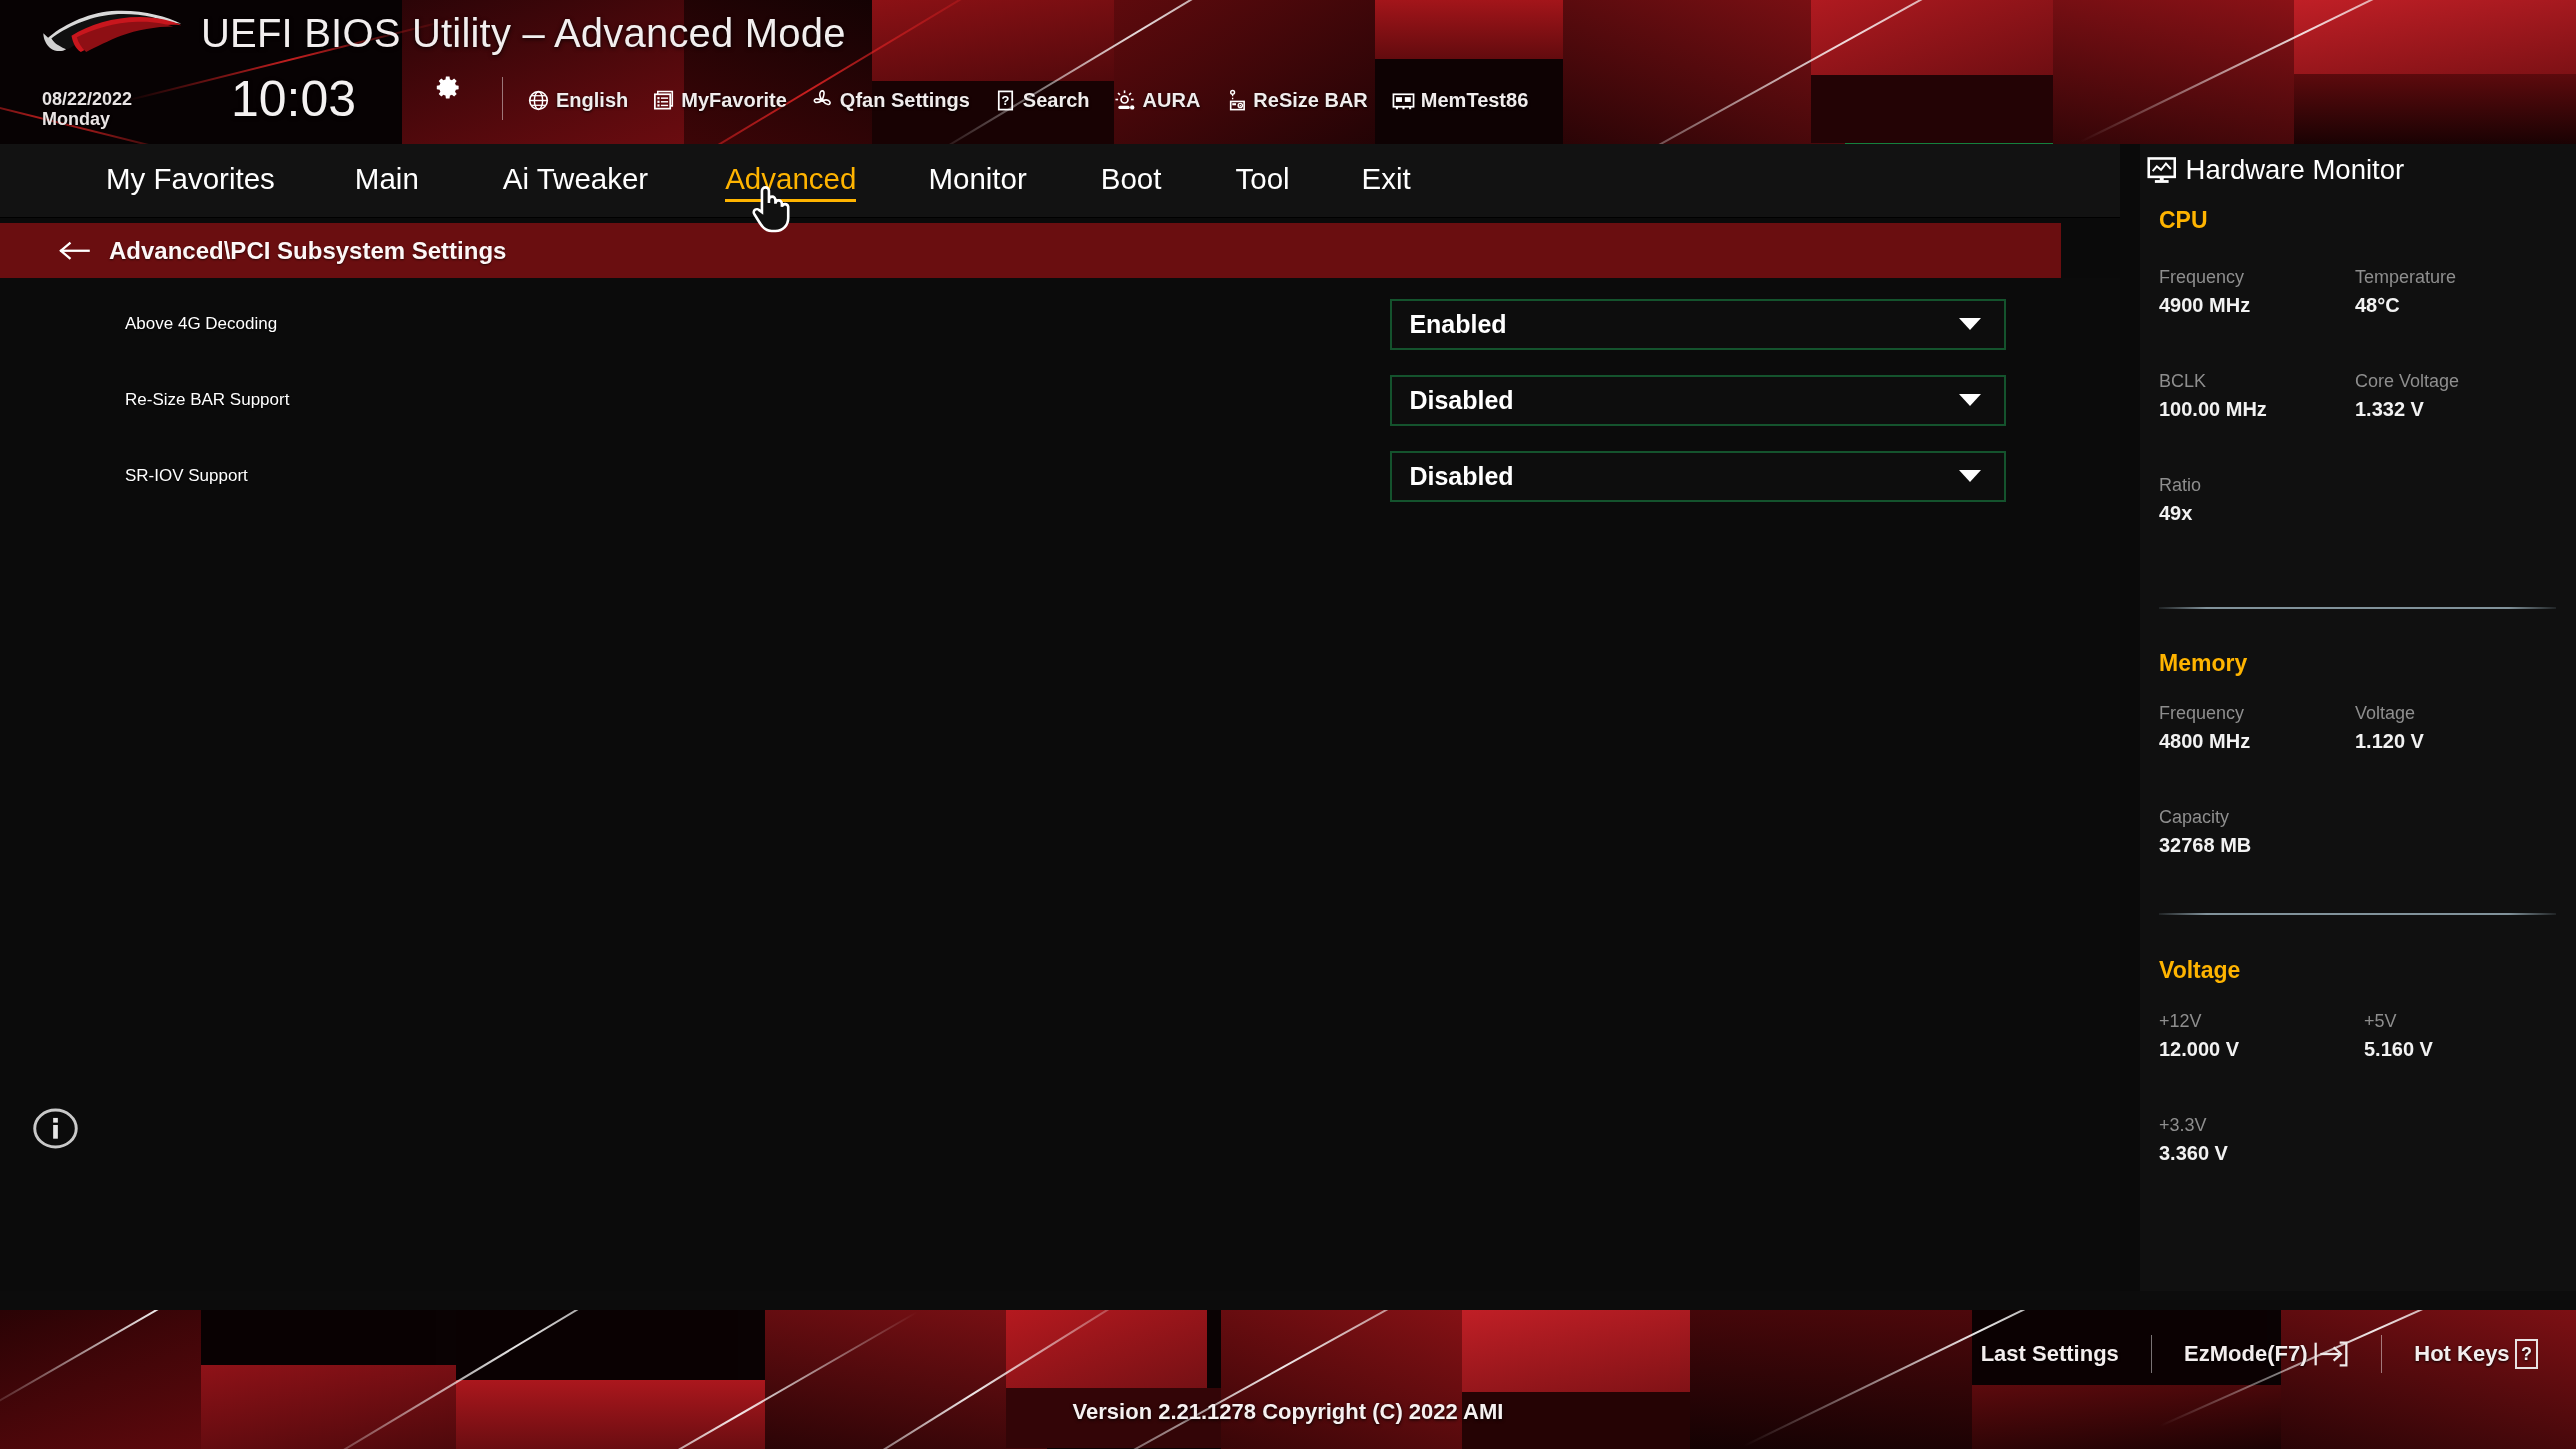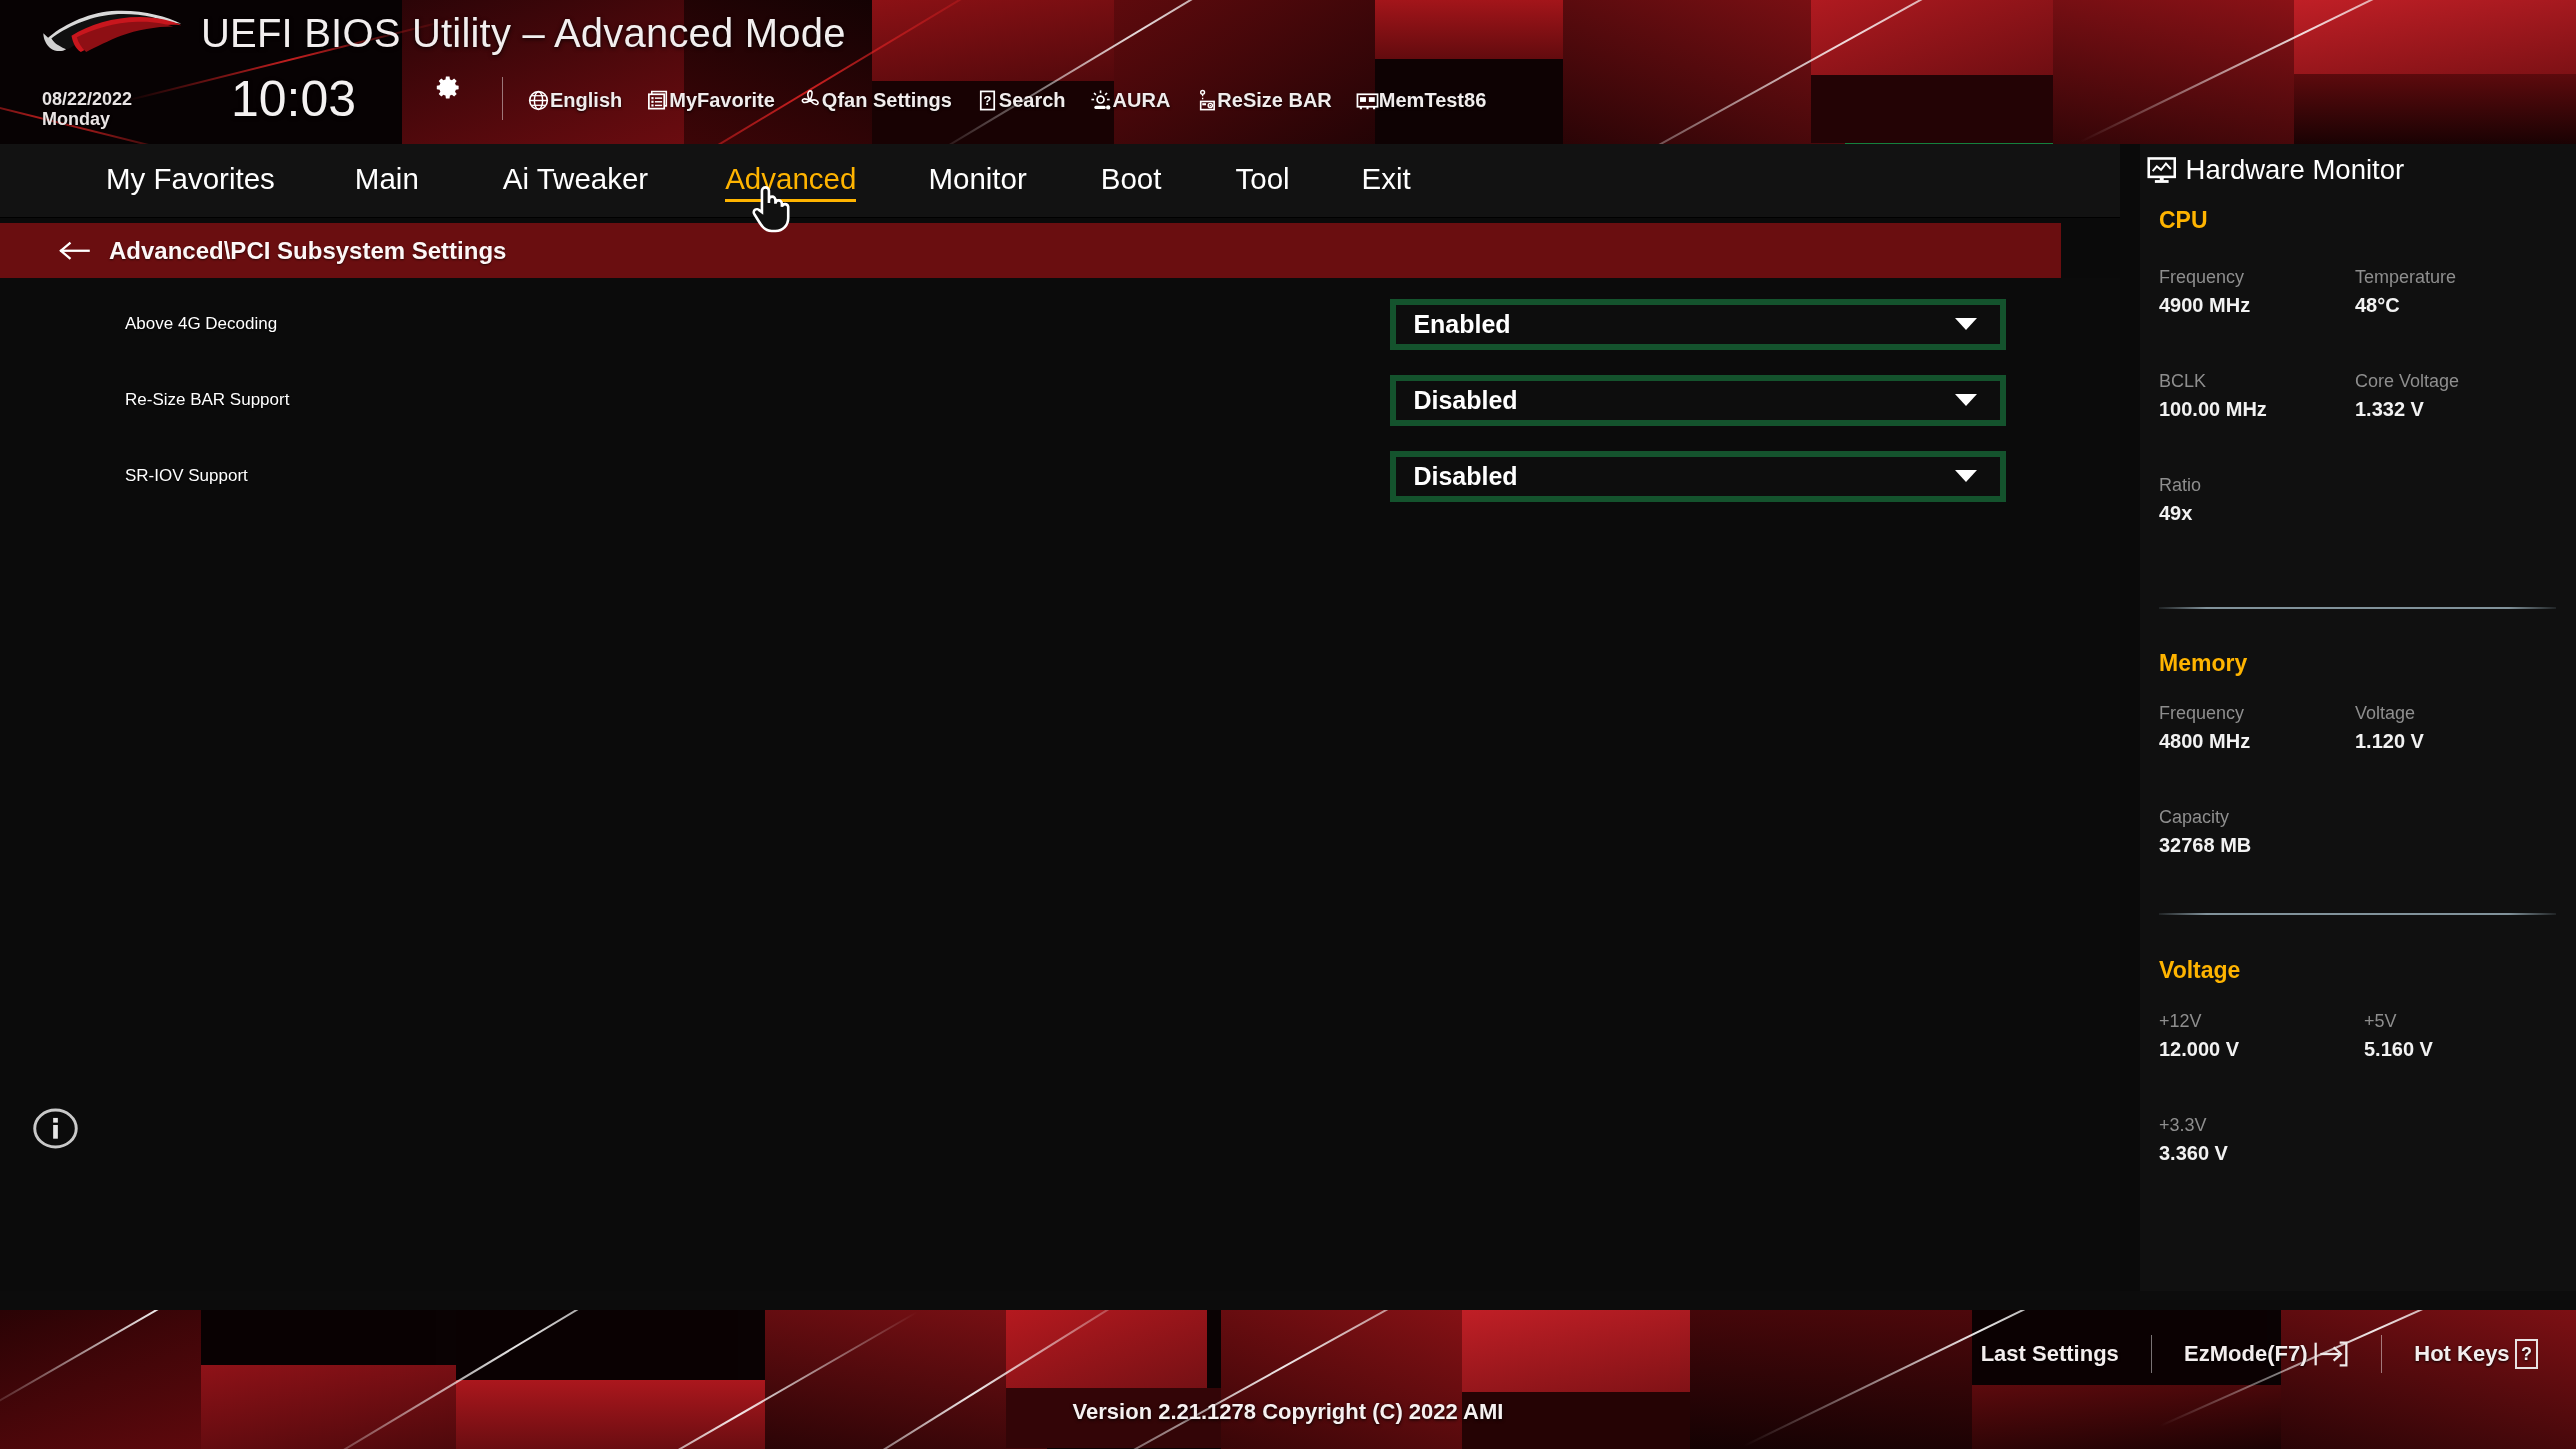--- a/index.html
+++ b/index.html
@@ -58,21 +58,21 @@
     position:absolute; left:502px; top:77px; width:1.3px; height:43px;
     background:rgba(255,255,255,.45);
   }
 
   .toolbar{
     position:absolute; left:527px; top:83px; height:34px;
     display:flex; align-items:center; gap:24px;
     white-space:nowrap;
   }
   .tb-item{
-    display:flex; align-items:flex-start; 
+    display:flex; align-items:flex-start; gap:6px;
     font-size:20px; font-weight:700; color:#f1ecec;
     text-shadow:0 0.7px 2.7px rgba(0,0,0,.9);
     cursor:pointer;
   }
   .tb-icn{ width:23px; height:23px; display:block; flex:none; }
 
   
   .mainnav{
     position:absolute; left:0; top:144px; width:2576px; height:74px;
     background:#121212;
@@ -113,21 +113,21 @@
     display:flex; align-items:center;
   }
   .row-label{
     position:absolute; left:125px;
     font-size:17px; font-weight:400; color:#ffffff;
     text-shadow:0 0.7px 1.3px rgba(0,0,0,.8);
     white-space:nowrap;
   }
   .dropdown{
     position:absolute; left:1390px; width:616px; height:51px;
-    border:6px solid #14532d;
+    border:2px solid #14532d;
     background:#0d0d0d;
     display:flex; align-items:center;
     cursor:pointer;
   }
   .dd-value{
     margin-left:17.4px; font-size:25px; font-weight:700; color:#ffffff;
     white-space:nowrap;
   }
   .dd-caret{
     position:absolute; right:23px; top:50%; transform:translateY(-50%);

